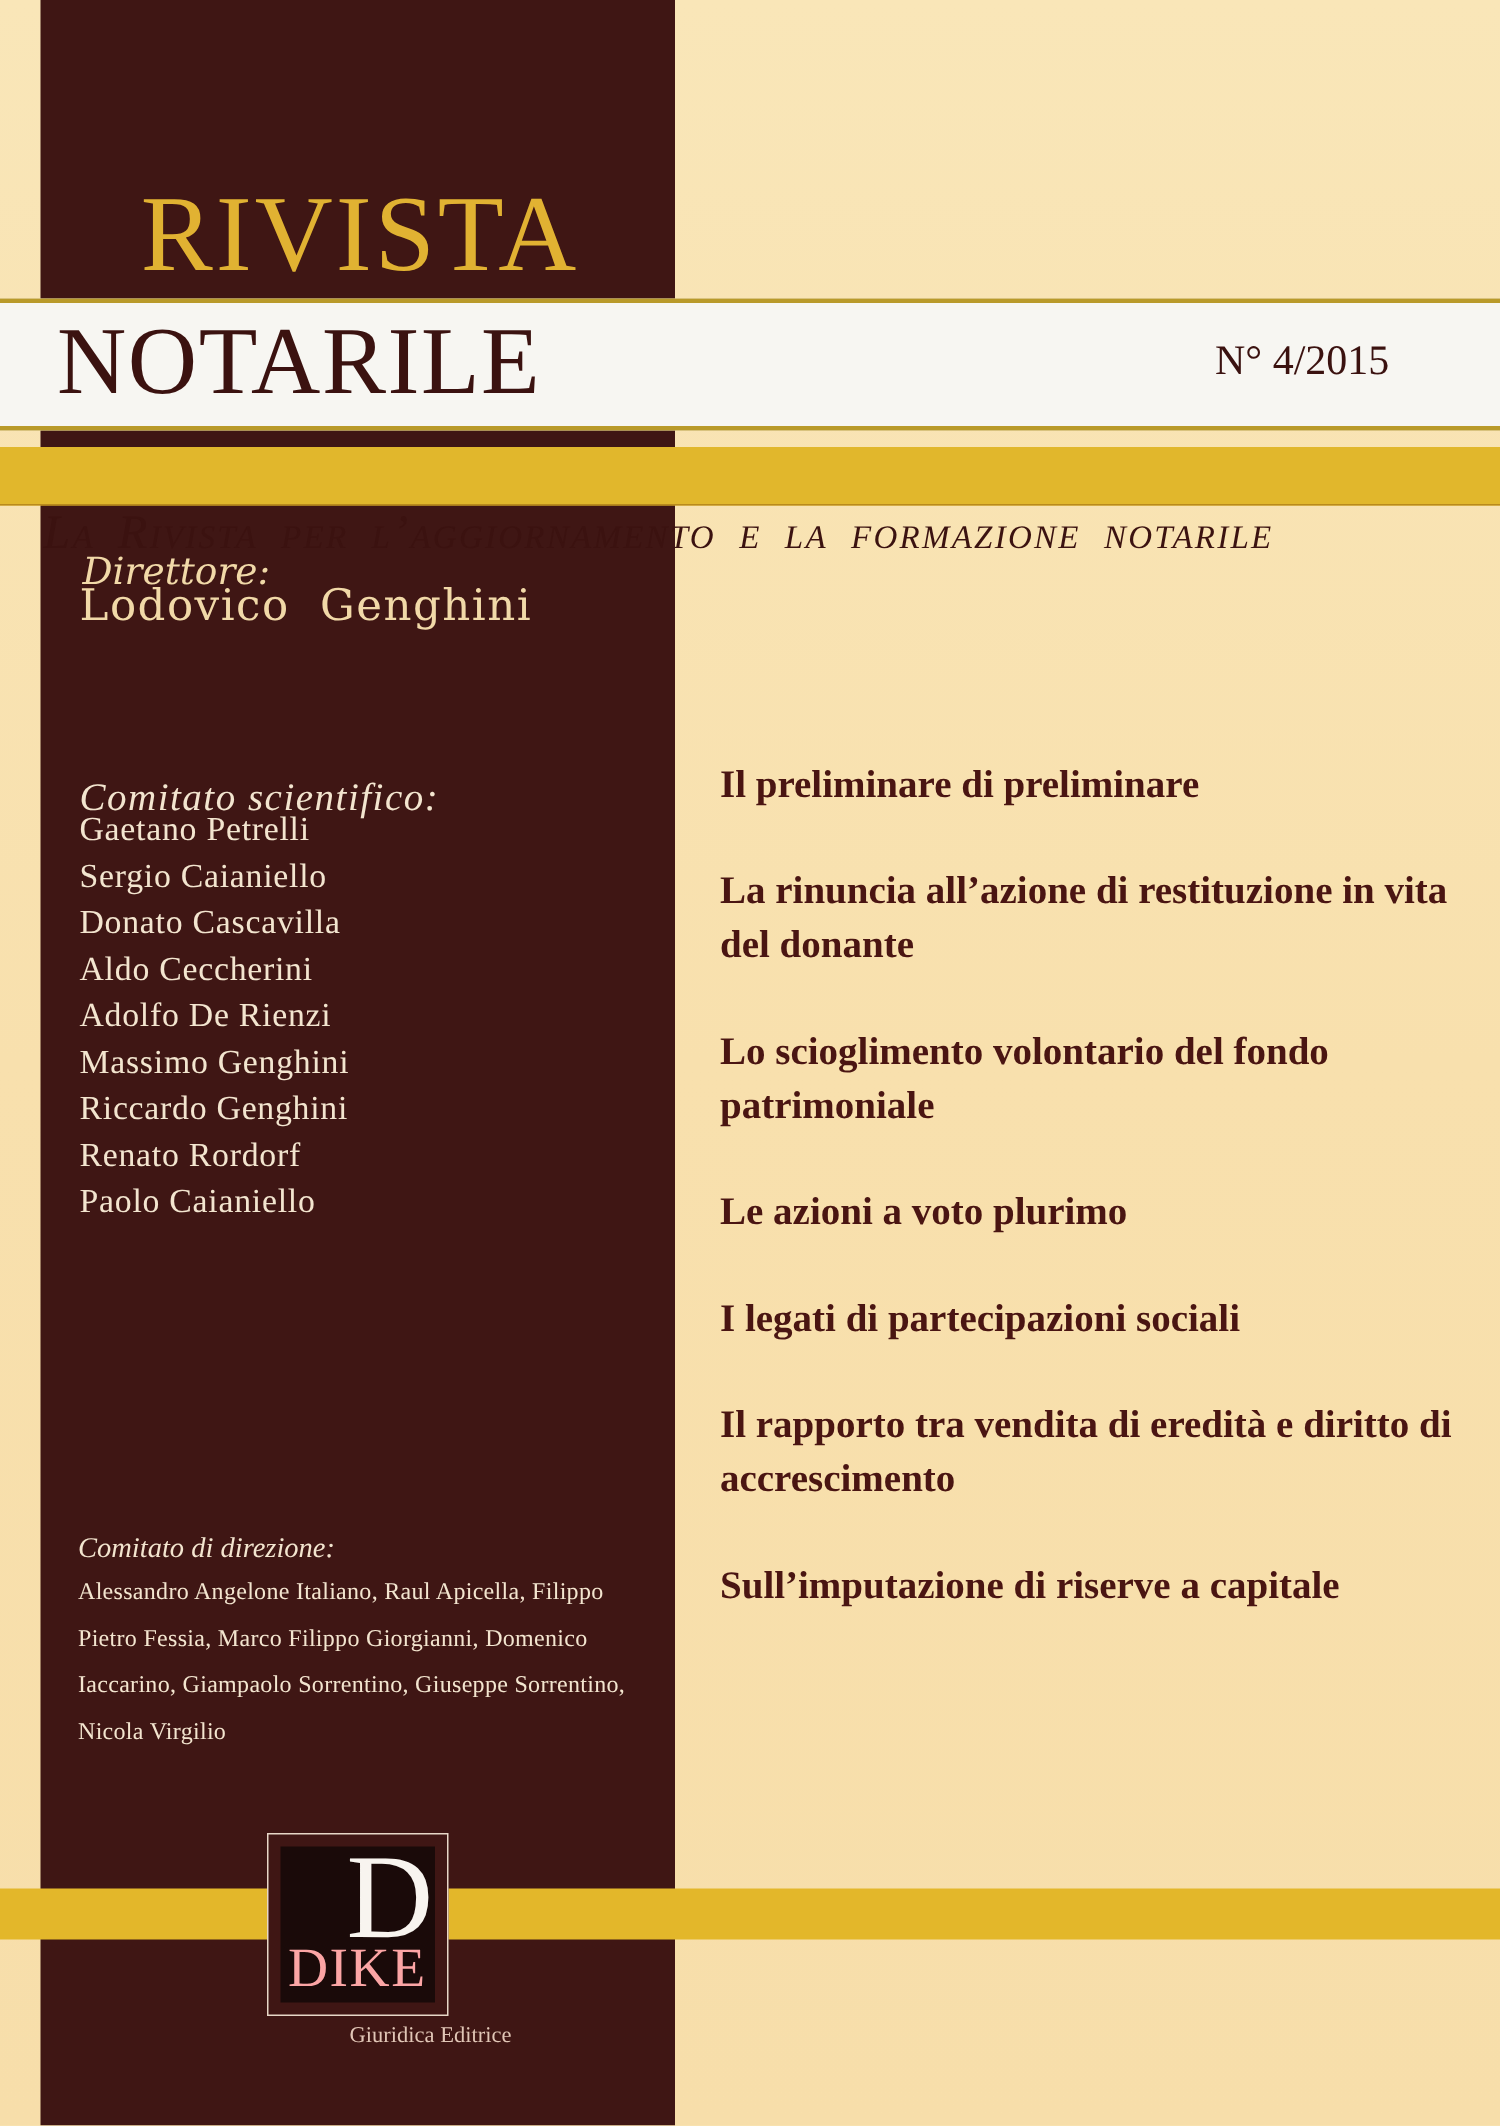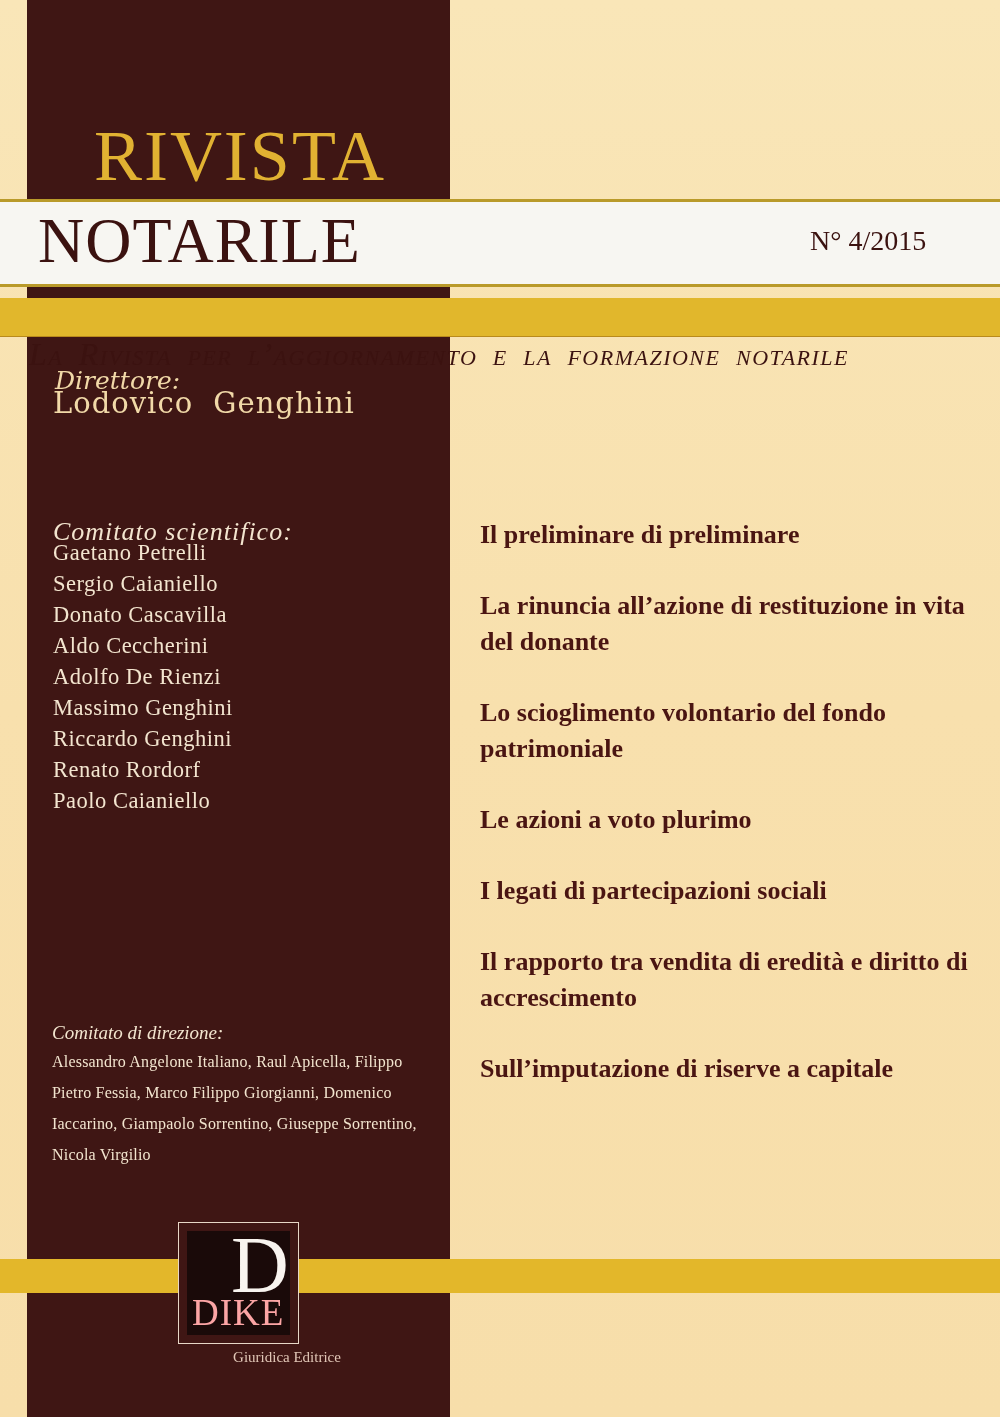--- a/index.html
+++ b/index.html
@@ -113,21 +113,20 @@
     margin-left: 48px;
   }
   .articles {
     position: absolute; left: 480px; top: 505px; width: 500px;
     margin: 0; padding: 0; list-style: none;
   }
   .articles li {
     font-family: "Liberation Serif", serif; font-weight: bold;
     font-size: 26px; line-height: 36px; color: #4a1512;
     margin-bottom: 35px;
-    margin-top: 12px;
   }
 </style>
 </head>
 <body>
 
 <div class="cream"></div>
 <div class="dark-col"></div>
 
 <div class="title-rivista">RIVISTA</div>
 

